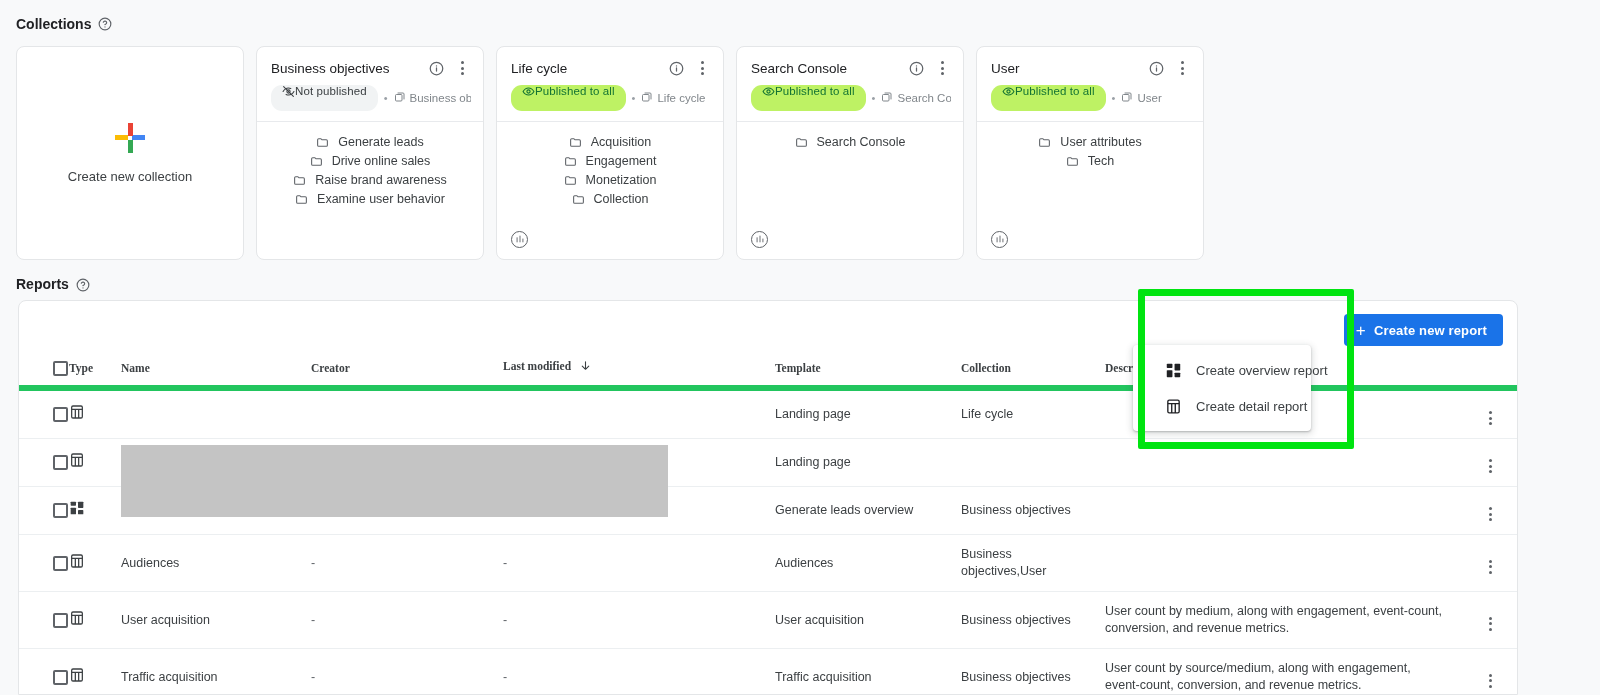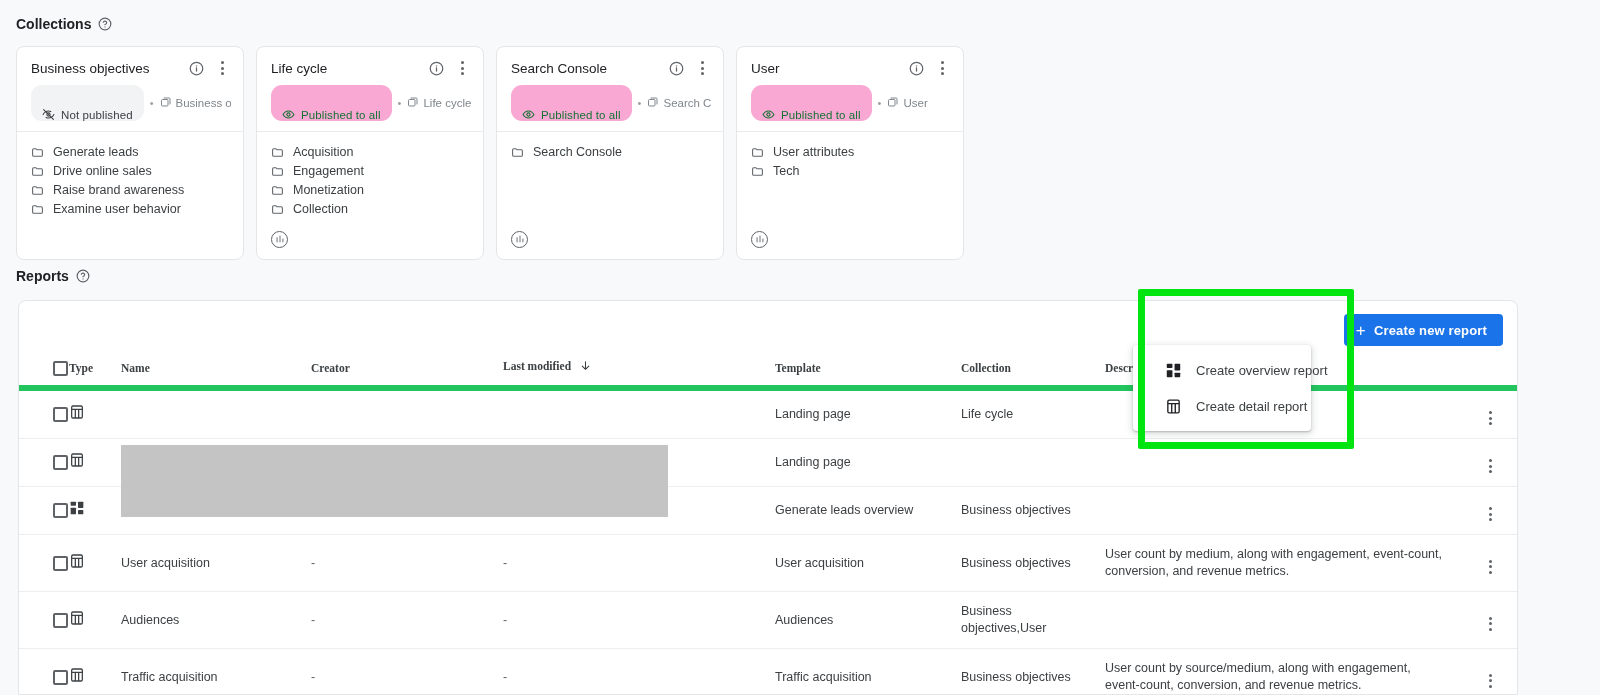--- a/index.html
+++ b/index.html
@@ -17,21 +17,21 @@
     font-size: 14px; font-weight: 700; color: #202124;
   }
   .help-icon {
     width: 14px; height: 14px; flex: 0 0 14px;
     display: inline-flex; align-items: center; justify-content: center;
     color: #5f6368;
   }
   .help-icon svg { display: block; }
 
   #collections-heading { position: absolute; left: 16px; top: 16px; }
-  #reports-heading     { position: absolute; left: 16px; top: 268px; }
+  #reports-heading     { position: absolute; left: 16px; top: 276px; align-items: flex-end; }
 
   
   .collections-strip {
     position: absolute; left: 16px; top: 46px;
     width: 1568px; height: 214px;
     display: flex; gap: 12px;
   }
   .card {
     background: #fff;
     border: 1px solid #e4e6e8;
@@ -69,38 +69,38 @@
     align-items: center; justify-content: center; cursor: pointer; color: #5f6368;
   }
   .kebab { display: flex; flex-direction: column; gap: 2.5px; align-items: center; }
   .kebab span { width: 3px; height: 3px; border-radius: 50%; background: #5f6368; display: block; }
 
   .coll-status-row {
     margin-top: 8px; display: flex; align-items: center; gap: 6px;
     white-space: nowrap;
   }
   .badge {
-    display: inline-flex; align-items: flex-end; gap: 6px;
-    height: 36px; padding: 0 11px; border-radius: 11px;
+    display: inline-flex; align-items: flex-start; 
+    height: 26px; padding: 0 11px; border-radius: 11px;
     font-size: 11.5px; letter-spacing: .1px;
   }
-  .badge.published  { background: #f9a8d4; color: #137333; }
+  .badge.published  { background: #bef264; color: #137333; }
   .badge.unpublished{ background: #f1f3f4; color: #3c4043; }
   .badge svg { display: block; }
   .dot-sep { color: #9aa0a6; font-size: 11px; line-height: 1; }
   .coll-meta {
     display: inline-flex; align-items: center; gap: 4px;
     font-size: 11.5px; color: #80868b;
     overflow: hidden; text-overflow: ellipsis; white-space: nowrap; max-width: 96px;
   }
   .coll-divider { height: 1px; background: #e8eaed; }
   .coll-body { padding: 13px 14px 0 14px; flex: 1; }
   .topic-row {
     display: flex; align-items: center; gap: 9px;
-    font-size: 12.5px; color: #3c4043; line-height: 15px; margin-bottom: 4px;
+    font-size: 12.5px; color: #3c4043; line-height: 15px; margin-bottom: 4px; justify-content: center;
   }
   .folder-ico { flex: 0 0 13px; color: #5f6368; display: inline-flex; }
   .coll-foot { padding: 0 0 11px 14px; }
   .ga-badge {
     width: 17px; height: 17px; border-radius: 50%;
     border: 1.5px solid #5f6368; display: inline-flex;
     align-items: center; justify-content: center; color: #5f6368;
   }
 
   
@@ -201,20 +201,29 @@
     <svg width="14" height="14" viewBox="0 0 24 24" fill="none" stroke="currentColor" stroke-width="2">
       <circle cx="12" cy="12" r="10"></circle>
       <path d="M9.1 9a3 3 0 0 1 5.8 1c0 2-3 3-3 3" stroke-linecap="round"></path>
       <circle cx="12" cy="17" r="1" fill="currentColor" stroke="none"></circle>
     </svg>
   </span>
 </div>
 
 <div class="collections-strip">
 
+  <div class="card create-collection">
+    <span class="plus-mark">
+      <i class="pm-left"></i>
+        <i class="pm-right"></i>
+        <i class="pm-top"></i>
+        <i class="pm-bottom"></i>
+    </span>
+    <span class="create-collection-label">Create new collection</span>
+  </div>
 
   <div class="card coll-card">
     <div class="coll-head">
       <div class="coll-title-row">
         <span class="coll-title">Business objectives</span>
         <span class="coll-actions">
           <span class="icon-btn">
             <svg width="15" height="15" viewBox="0 0 24 24" fill="none" stroke="currentColor" stroke-width="2">
               <circle cx="12" cy="12" r="10"></circle>
                 <path d="M12 16v-5" stroke-linecap="round"></path>
@@ -653,26 +662,26 @@
               <span class="cbx"></span>
             </td>
           <td class="c-type">
             <span class="type-ico">
               <svg width="16" height="16" viewBox="0 0 24 24" fill="none" stroke="currentColor" stroke-width="1.9">
                 <rect x="4" y="3" width="16" height="18" rx="2"></rect>
                   <path d="M4 8h16M9.5 8v13M14.5 8v13"></path>
               </svg>
             </span>
           </td>
-          <td class="c-name">User acquisition</td>
+          <td class="c-name">Audiences</td>
           <td class="c-creator dash">-</td>
           <td class="c-modified dash">-</td>
-          <td class="c-template">User acquisition</td>
-          <td class="c-collection">Business objectives</td>
-          <td class="c-desc">User count by medium, along with engagement, event-count, conversion, and revenue metrics.</td>
+          <td class="c-template">Audiences</td>
+          <td class="c-collection">Business objectives,User</td>
+          <td class="c-desc"></td>
           <td class="c-menu">
             <span class="icon-btn" style="margin:0 auto;">
                 <span class="kebab">
                   <span></span>
                   <span></span>
                   <span></span>
                 </span>
               </span>
           </td>
         </tr>
@@ -682,26 +691,26 @@
               <span class="cbx"></span>
             </td>
           <td class="c-type">
             <span class="type-ico">
               <svg width="16" height="16" viewBox="0 0 24 24" fill="none" stroke="currentColor" stroke-width="1.9">
                 <rect x="4" y="3" width="16" height="18" rx="2"></rect>
                   <path d="M4 8h16M9.5 8v13M14.5 8v13"></path>
               </svg>
             </span>
           </td>
-          <td class="c-name">Audiences</td>
+          <td class="c-name">User acquisition</td>
           <td class="c-creator dash">-</td>
           <td class="c-modified dash">-</td>
-          <td class="c-template">Audiences</td>
-          <td class="c-collection">Business objectives,User</td>
-          <td class="c-desc"></td>
+          <td class="c-template">User acquisition</td>
+          <td class="c-collection">Business objectives</td>
+          <td class="c-desc">User count by medium, along with engagement, event-count, conversion, and revenue metrics.</td>
           <td class="c-menu">
             <span class="icon-btn" style="margin:0 auto;">
                 <span class="kebab">
                   <span></span>
                   <span></span>
                   <span></span>
                 </span>
               </span>
           </td>
         </tr>

